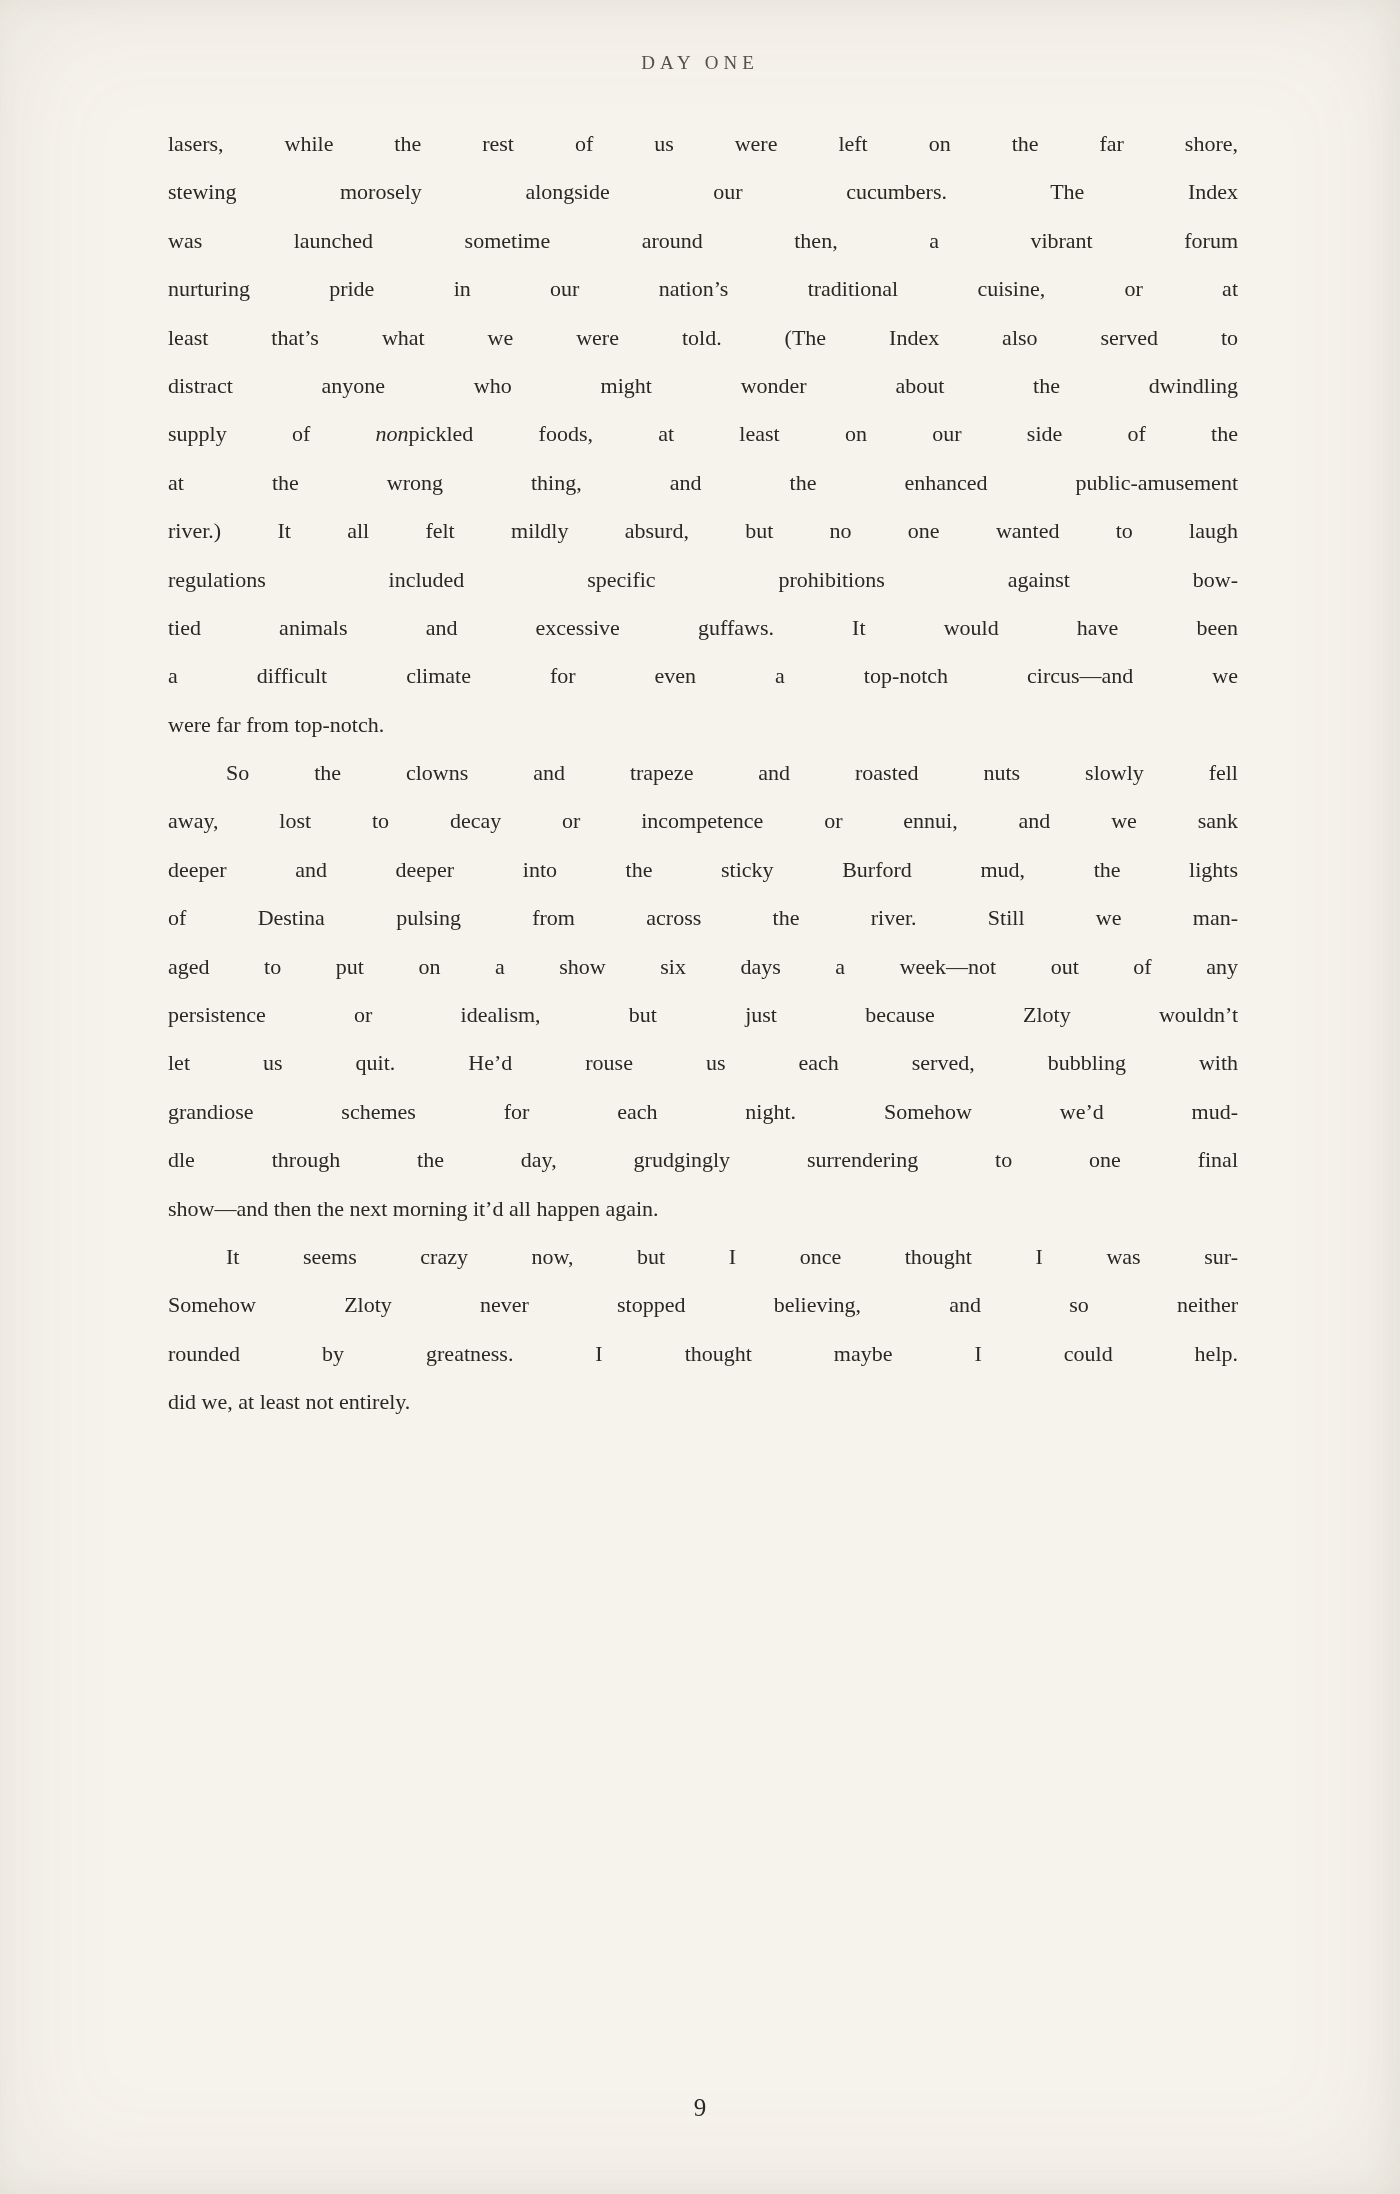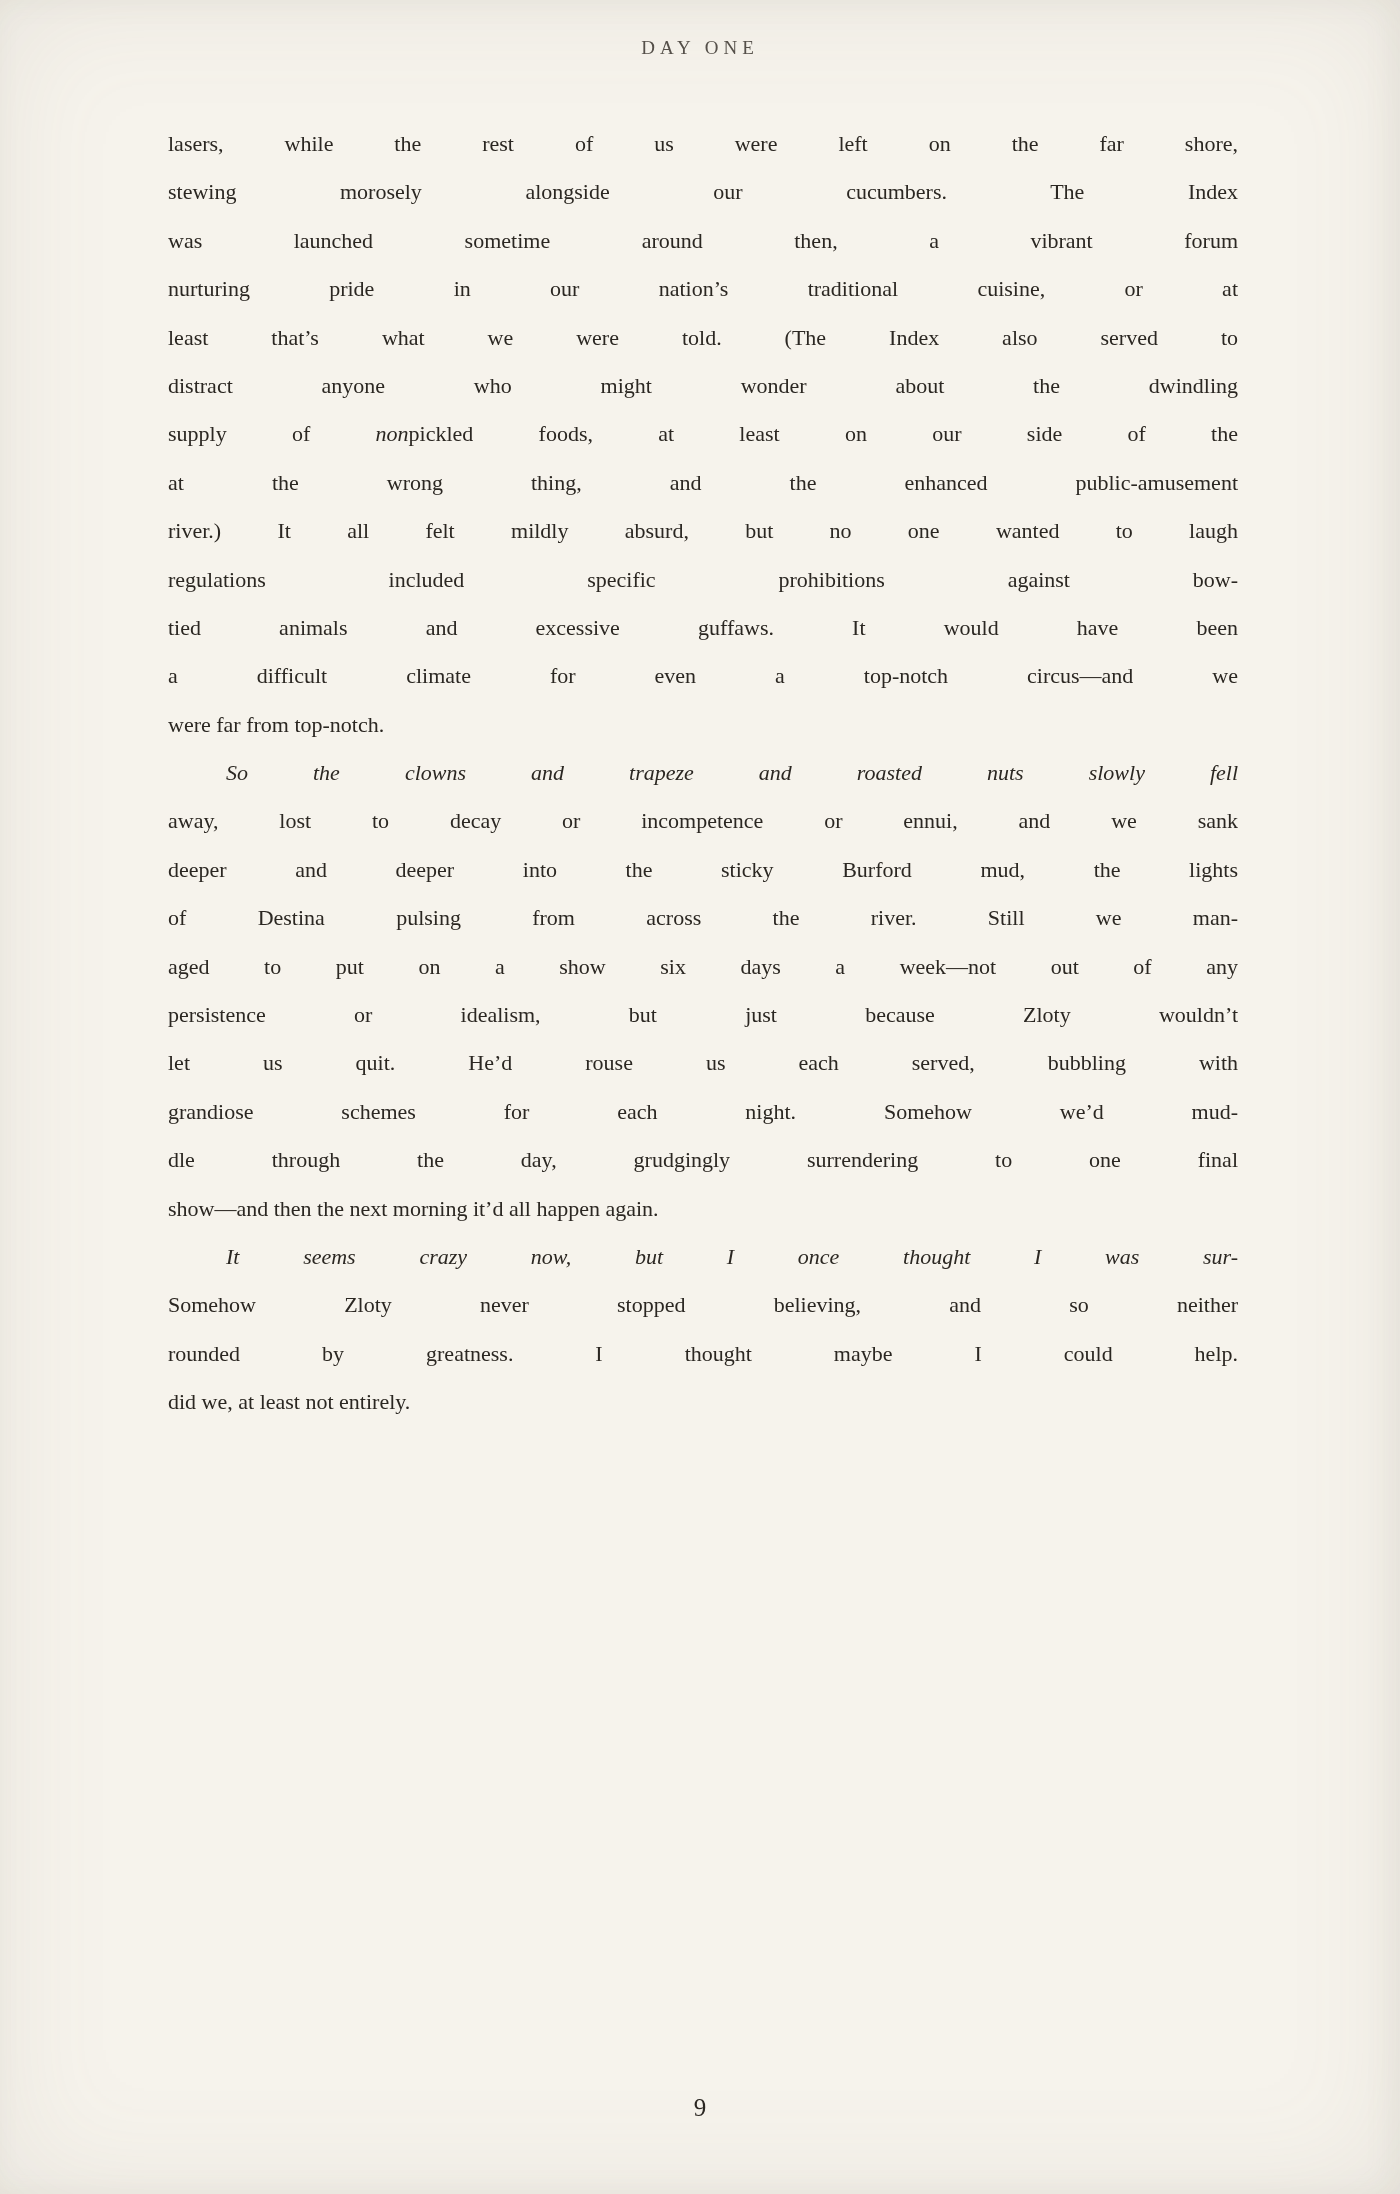--- a/index.html
+++ b/index.html
@@ -18,21 +18,21 @@
   .page {
     position: absolute;
     inset: 0;
     
     box-shadow:
       inset 0 0 120px rgba(120,110,95,0.10),
       inset -8px 0 30px rgba(120,110,95,0.08);
   }
   .running-head {
     position: absolute;
-    top: 37px;
+    top: 52px;
     left: 0;
     width: 100%;
     text-align: center;
     font-size: 19px;
     letter-spacing: 5px;
     color: var(--header-ink, #55504a);
   }
   .body-text {
     position: absolute;
     top: 120px;
@@ -54,21 +54,20 @@
     width: 100%;
   }
   .line.last {
     text-align: left;
   }
   .line.last::after {
     content: none;
   }
   .line.indent {
     text-indent: 58px;
-    font-style: italic;
   }
   .it {
     font-style: italic;
   }
   .folio {
     position: absolute;
     top: 2094px;
     left: 0;
     width: 100%;
     text-align: center;

